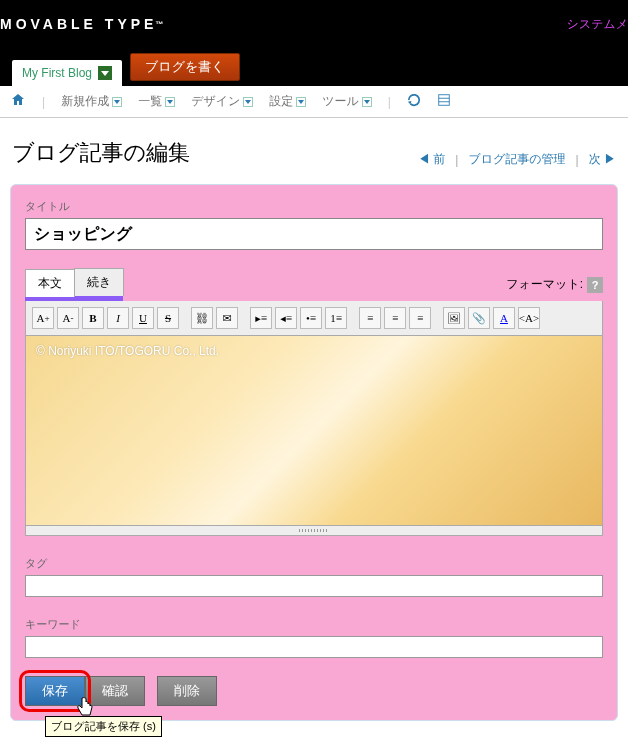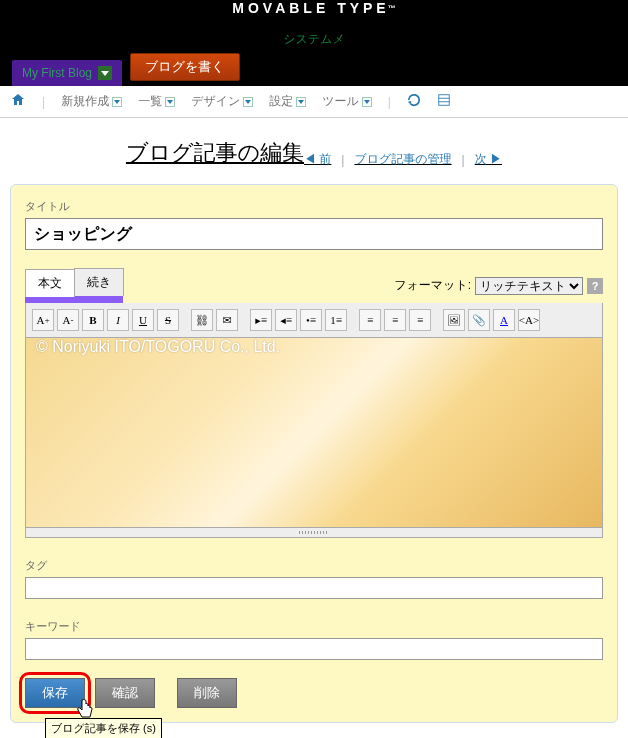--- a/index.html
+++ b/index.html
@@ -1,56 +1,56 @@
 <!DOCTYPE html>
 <html><head>
 <meta charset="utf-8">
 <style>
 * { box-sizing: border-box; margin: 0; padding: 0; }
 body { font-family: Arial, "Hiragino Sans", "Meiryo", sans-serif; font-size: 12px; background: #fff; width: 628px; }
-.topbar { background: #000; height: 48px; display: flex; align-items: center; justify-content: space-between; padding: 0 12px; flex-direction: column; }
+.topbar { background: #000; height: 48px; display: flex; align-items: center; justify-content: space-between; padding: 0 0; }
 .logo { color: #fff; font-size: 14px; letter-spacing: 4px; font-weight: bold; display: flex; align-items: center; }
 .logo-tm { font-size: 8px; vertical-align: super; letter-spacing: 0; margin-left: -2px; }
-.sys-link { color: #15803d; font-size: 12px; }
+.sys-link { color: #d946ef; font-size: 12px; }
 .tabs-row { background: #000; height: 38px; display: flex; align-items: flex-end; padding: 0 12px; gap: 8px; }
-.tab { background: #4c1d95; padding: 6px 10px; font-size: 12px; display: flex; align-items: center; gap: 6px; color: #396; border-radius: 2px 2px 0 0; }
+.tab { background: #ffffff; padding: 6px 10px; font-size: 12px; display: flex; align-items: center; gap: 6px; color: #396; border-radius: 2px 2px 0 0; }
 .tab .dd { width: 14px; height: 14px; background: #2a6e2a; display: inline-flex; align-items: center; justify-content: center; }
 .tab .dd::after { content: ""; border-left: 4px solid transparent; border-right: 4px solid transparent; border-top: 5px solid #fff; }
 .btn-write { background: linear-gradient(#d0480b,#a93609); color: #fff; padding: 4px 14px; font-size: 13px; border-radius: 2px; margin-bottom: 5px; border: 1px solid #7a2a00; }
 .menubar { background: #fff; border-bottom: 1px solid #ccc; padding: 6px 10px; display: flex; align-items: center; gap: 16px; font-size: 12px; }
 .home-icon svg { width: 16px; height: 16px; }
 .menu-item { color: #737373; display: flex; align-items: center; gap: 3px; cursor: pointer; }
 .menu-dd { width: 10px; height: 10px; border: 1px solid #9cb; display: inline-flex; align-items: center; justify-content: center; }
 .menu-dd::after { content: ""; border-left: 3px solid transparent; border-right: 3px solid transparent; border-top: 4px solid #2a7ab0; }
 .menu-sep { color: #ccc; }
 .refresh-icon, .list-icon { color: #2a7ab0; }
-.page-head { display: flex; justify-content: center; align-items: flex-end; padding: 20px 12px 10px; text-decoration: underline; }
+.page-head { display: flex; justify-content: space-between; align-items: flex-end; padding: 20px 12px 10px; }
 .page-title { font-size: 22px; font-weight: normal; font-family: serif; }
 .page-nav { font-size: 12px; color: #2a7ab0; display: flex; gap: 10px; align-items: center; }
 .page-nav span { cursor: pointer; }
 .nav-sep { color: #aaa; }
-.editor-panel { margin: 6px 10px 20px; border: 1px solid #cde; border-radius: 6px; background: #fef9c3; padding: 14px; }
+.editor-panel { margin: 6px 10px 20px; border: 1px solid #cde; border-radius: 6px; background: #f9a8d4; padding: 14px; }
 .field-label { font-size: 11px; color: #666; margin-bottom: 4px; }
 .text-input { width: 100%; border: 1px solid #888; padding: 6px 8px; font-size: 16px; font-family: inherit; font-weight: bold; }
 .editor-tabs-row { display: flex; justify-content: space-between; align-items: center; margin-top: 18px; }
-.editor-tabs { display: flex; border-bottom: 7px solid #8b5cf6; }
+.editor-tabs { display: flex; border-bottom: 5px solid #8b5cf6; }
 .editor-tab { padding: 5px 12px; font-size: 12px; border: 1px solid #aaa; border-bottom: none; background: #eee; cursor: pointer; margin-right: -1px; }
 .editor-tab.active { background: #fff; position: relative; top: 1px; }
 .format-sel { display: flex; align-items: center; gap: 4px; font-size: 12px; }
 .format-sel select { font-size: 12px; border: 1px solid #888; }
 .help-box { width: 16px; height: 16px; background: #aaa; color: #fff; display: inline-flex; align-items: center; justify-content: center; font-size: 11px; font-weight: bold; }
 .toolbar { border: 1px solid #aaa; border-top: none; background: #eee; padding: 6px; display: flex; gap: 3px; flex-wrap: wrap; align-items: center; }
 .tb-btn { width: 22px; height: 22px; border: 1px solid #bbb; background: #f7f7f7; display: inline-flex; align-items: center; justify-content: center; font-size: 11px; cursor: pointer; font-family: serif; }
 .tb-sep { width: 6px; }
 .content-area { border: 1px solid #aaa; border-top: none; height: 190px; overflow: auto; position: relative; background: linear-gradient(135deg, #f5d890 0%, #fde9b8 35%, #fff5dc 50%, #f8d98f 65%, #e8b860 100%); }
-.content-copyright { position: absolute; top: 0; left: 10px; color: #fff; font-size: 16px; text-shadow: 0 0 2px rgba(0,0,0,0.3); }
+.content-copyright { position: absolute; top: 8px; left: 10px; color: #fff; font-size: 12px; text-shadow: 0 0 2px rgba(0,0,0,0.3); }
 .resize-grip { height: 10px; border: 1px solid #aaa; border-top: none; background: #eee; display: flex; align-items: center; justify-content: center; }
 .resize-grip::after { content: ""; width: 30px; height: 3px; background: repeating-linear-gradient(90deg,#999,#999 1px,transparent 1px,transparent 3px); }
 .small-input { width: 100%; border: 1px solid #999; padding: 3px 5px; font-size: 12px; height: 22px; }
-.action-row { margin-top: 18px; display: flex; gap: 10px; align-items: flex-end; position: relative; }
+.action-row { margin-top: 18px; display: flex; align-items: flex-end; position: relative; }
 .btn { padding: 5px 16px; font-size: 13px; border: 1px solid #666; cursor: pointer; color: #fff; }
 .btn-save { background: linear-gradient(#4a8fd0,#2a6cab); position: relative; }
 .save-highlight { position: absolute; top: -6px; left: -6px; right: -6px; bottom: -6px; border: 3px solid #e00; border-radius: 10px; pointer-events: none; }
 .btn-confirm { background: linear-gradient(#999,#777); }
 .btn-delete { background: linear-gradient(#999,#777); margin-left: 12px; }
 .cursor-hand { position: absolute; left: 50px; top: 20px; pointer-events: none; }
 .tooltip { position: absolute; left: 20px; top: 40px; background: #ffffe1; border: 1px solid #000; padding: 2px 5px; font-size: 11px; white-space: nowrap; }
 .mt-20 { margin-top: 20px; }
 </style>
 </head>
@@ -130,21 +130,20 @@
   <div class="field-label">タイトル</div>
   <input class="text-input" type="text" value="ショッピング" style="">
 
   <div class="editor-tabs-row">
     <div class="editor-tabs">
       <div class="editor-tab active">本文</div>
       <div class="editor-tab">続き</div>
     </div>
     <div class="format-sel">
       <span>フォーマット:</span>
-      <select><option>リッチテキスト</option></select>
       <span class="help-box">?</span>
     </div>
   </div>
 
   <div class="toolbar">
     <span class="tb-btn">A<sup>+</sup></span>
     <span class="tb-btn">A<sup>-</sup></span>
     <span class="tb-btn">
         <b>B</b>
       </span>

